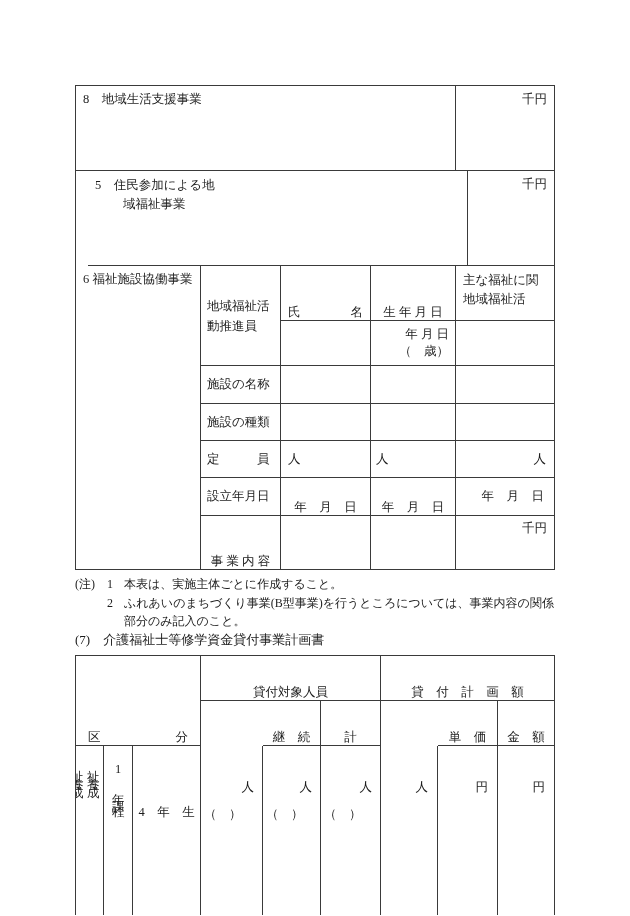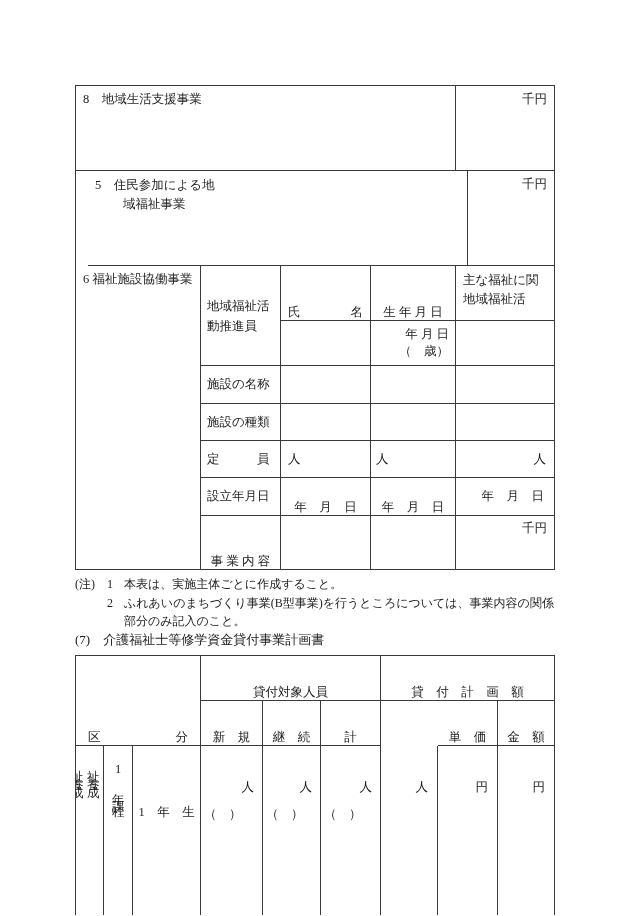--- a/index.html
+++ b/index.html
@@ -144,23 +144,20 @@
     <div class="c br bb vcc" style="left:0;top:0;width:125px;height:90px">
       <span>区　　　　　　分</span>
     </div>
     <div class="c br bb vcc" style="left:125px;top:0;width:180px;height:45px">
       <span>貸付対象人員</span>
     </div>
     <div class="c bb vcc" style="left:305px;top:0;right:0;height:45px">
       <span>貸　付　計　画　額</span>
     </div>
 
-    <div class="c br bb vcc" style="left:125px;top:45px;width:62px;height:45px">
-      <span>新　規</span>
-    </div>
     <div class="c br bb vcc" style="left:187px;top:45px;width:58px;height:45px">
       <span>継　続</span>
     </div>
     <div class="c br bb vcc" style="left:245px;top:45px;width:60px;height:45px">
       <span>計</span>
     </div>
     <div class="c br bb vcc" style="left:362px;top:45px;width:60px;height:45px">
       <span>単　価</span>
     </div>
     <div class="c bb vcc" style="left:422px;top:45px;right:0;height:45px">
@@ -168,21 +165,21 @@
     </div>
 
     <div class="c br" style="left:0;top:90px;width:28px;bottom:0">
       <div class="vert frag" style="left:-7px">祉養成</div>
       <div class="vert frag" style="left:9px">祉養成</div>
     </div>
     <div class="c br" style="left:28px;top:90px;width:29px;bottom:0">
       <div class="vert course-txt">1年課程</div>
     </div>
     <div class="c br" style="left:57px;top:90px;width:68px;bottom:0;text-align:center;padding-top:58px">
-      <span>1　年　生</span>
+      <span>4　年　生</span>
     </div>
 
     <div class="c br" style="left:125px;top:90px;width:62px;bottom:0">
       <div class="ppl1">人</div>
       <div class="ppl2">（　）</div>
     </div>
     <div class="c br" style="left:187px;top:90px;width:58px;bottom:0">
       <div class="ppl1">人</div>
       <div class="ppl2">（　）</div>
     </div>

